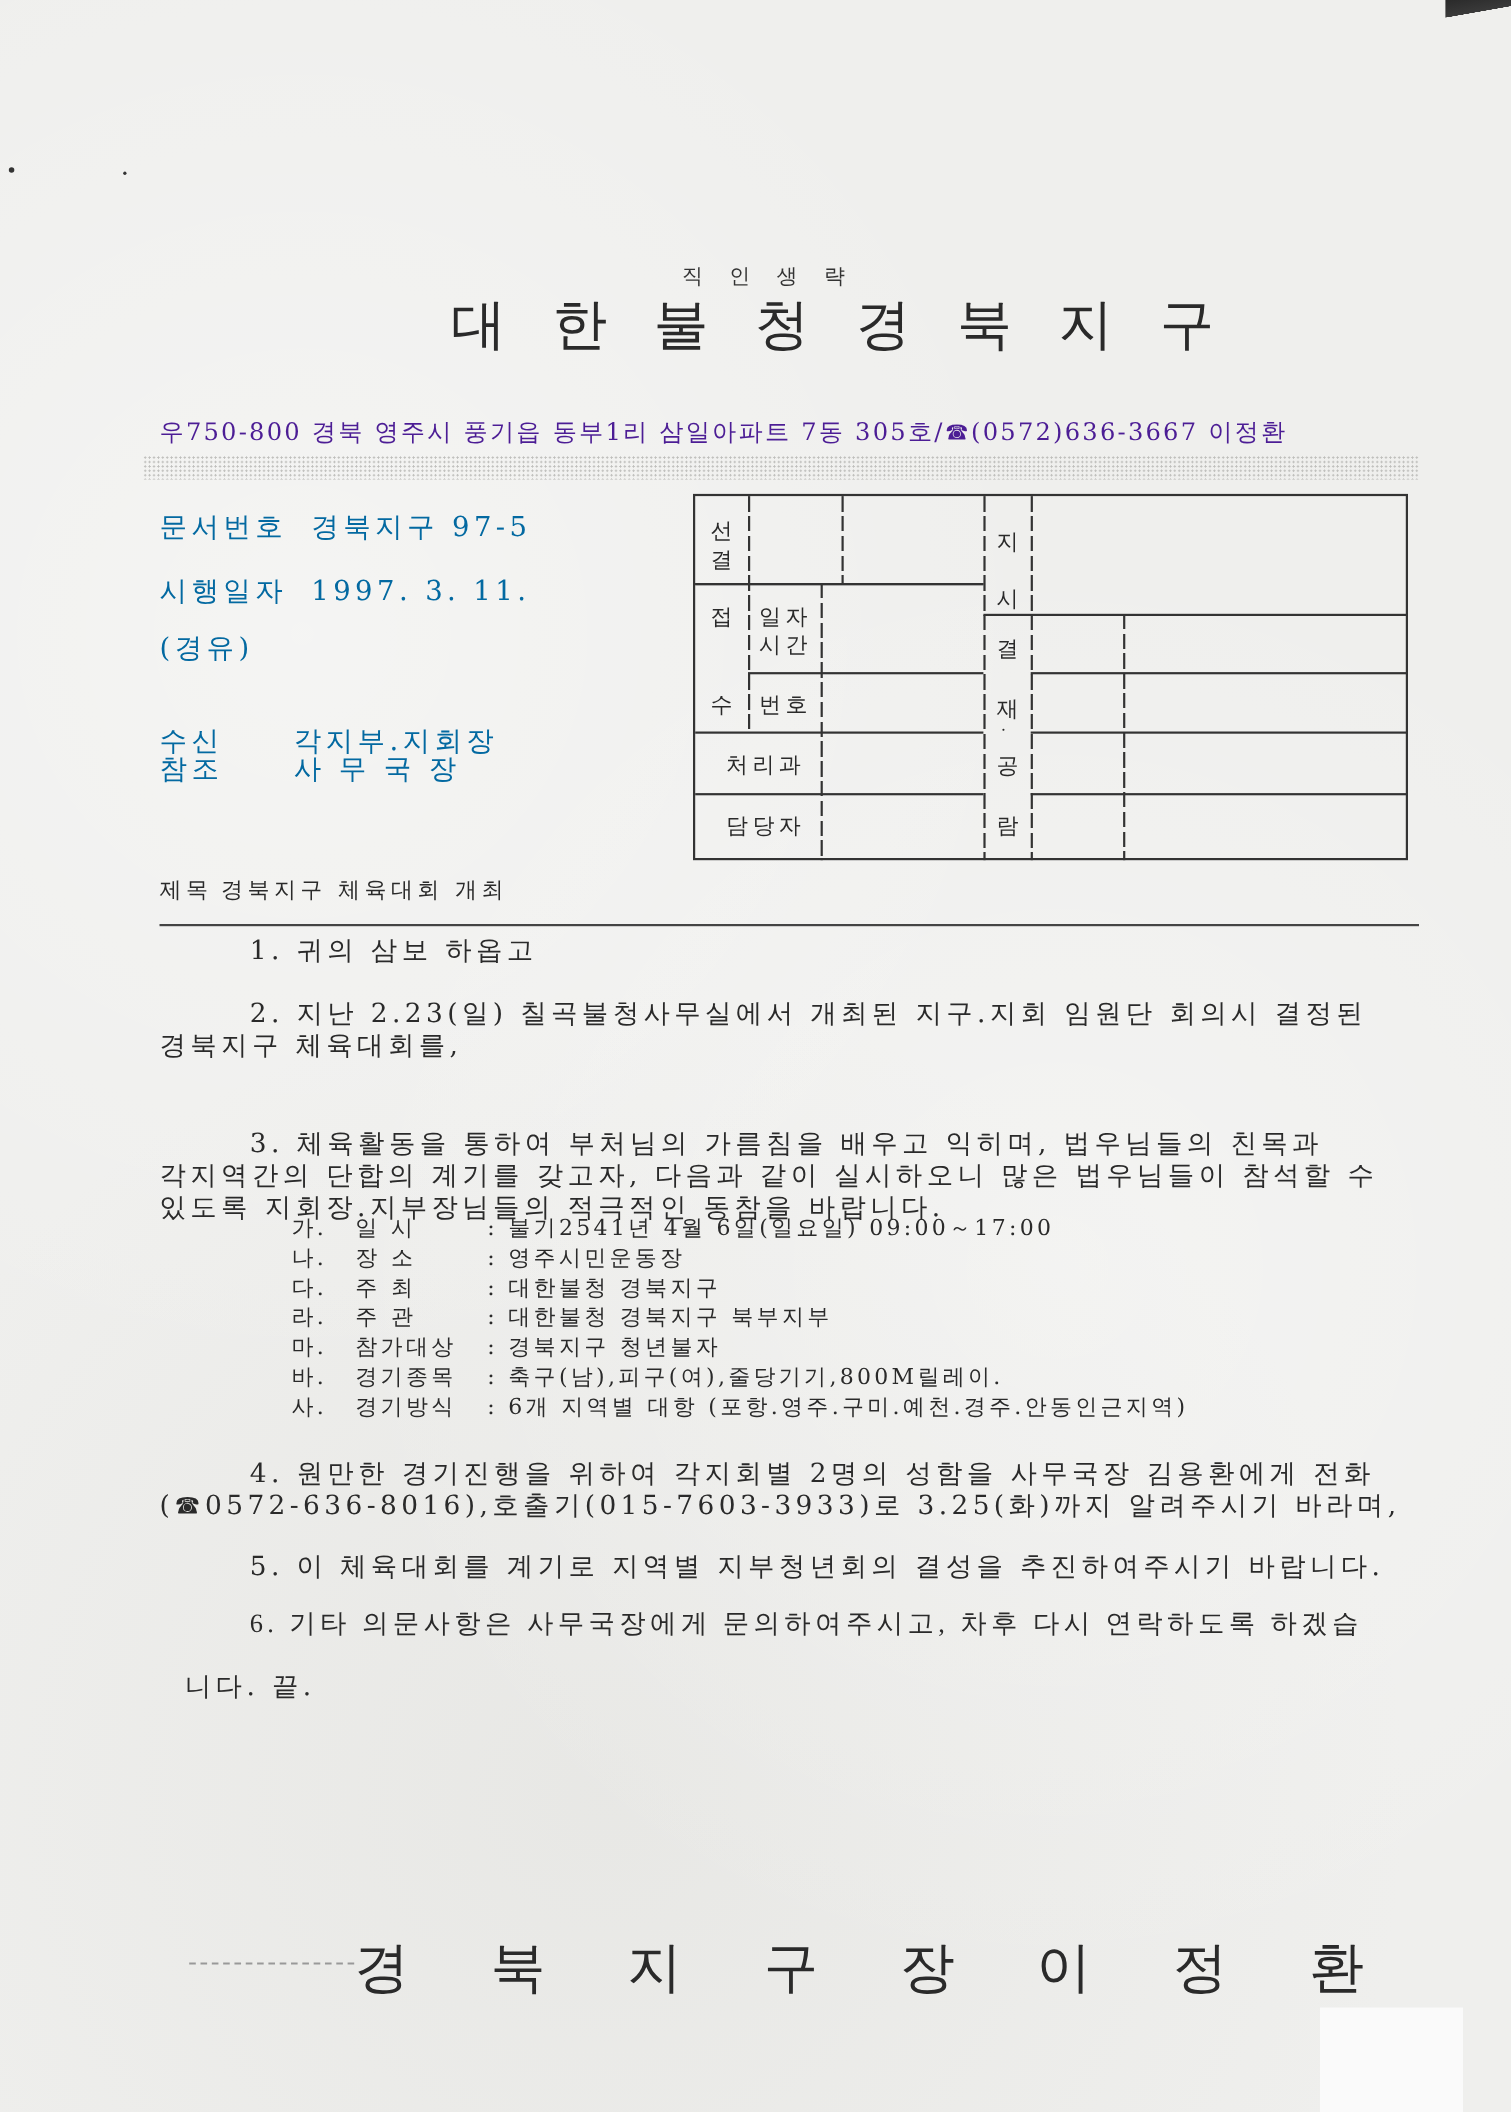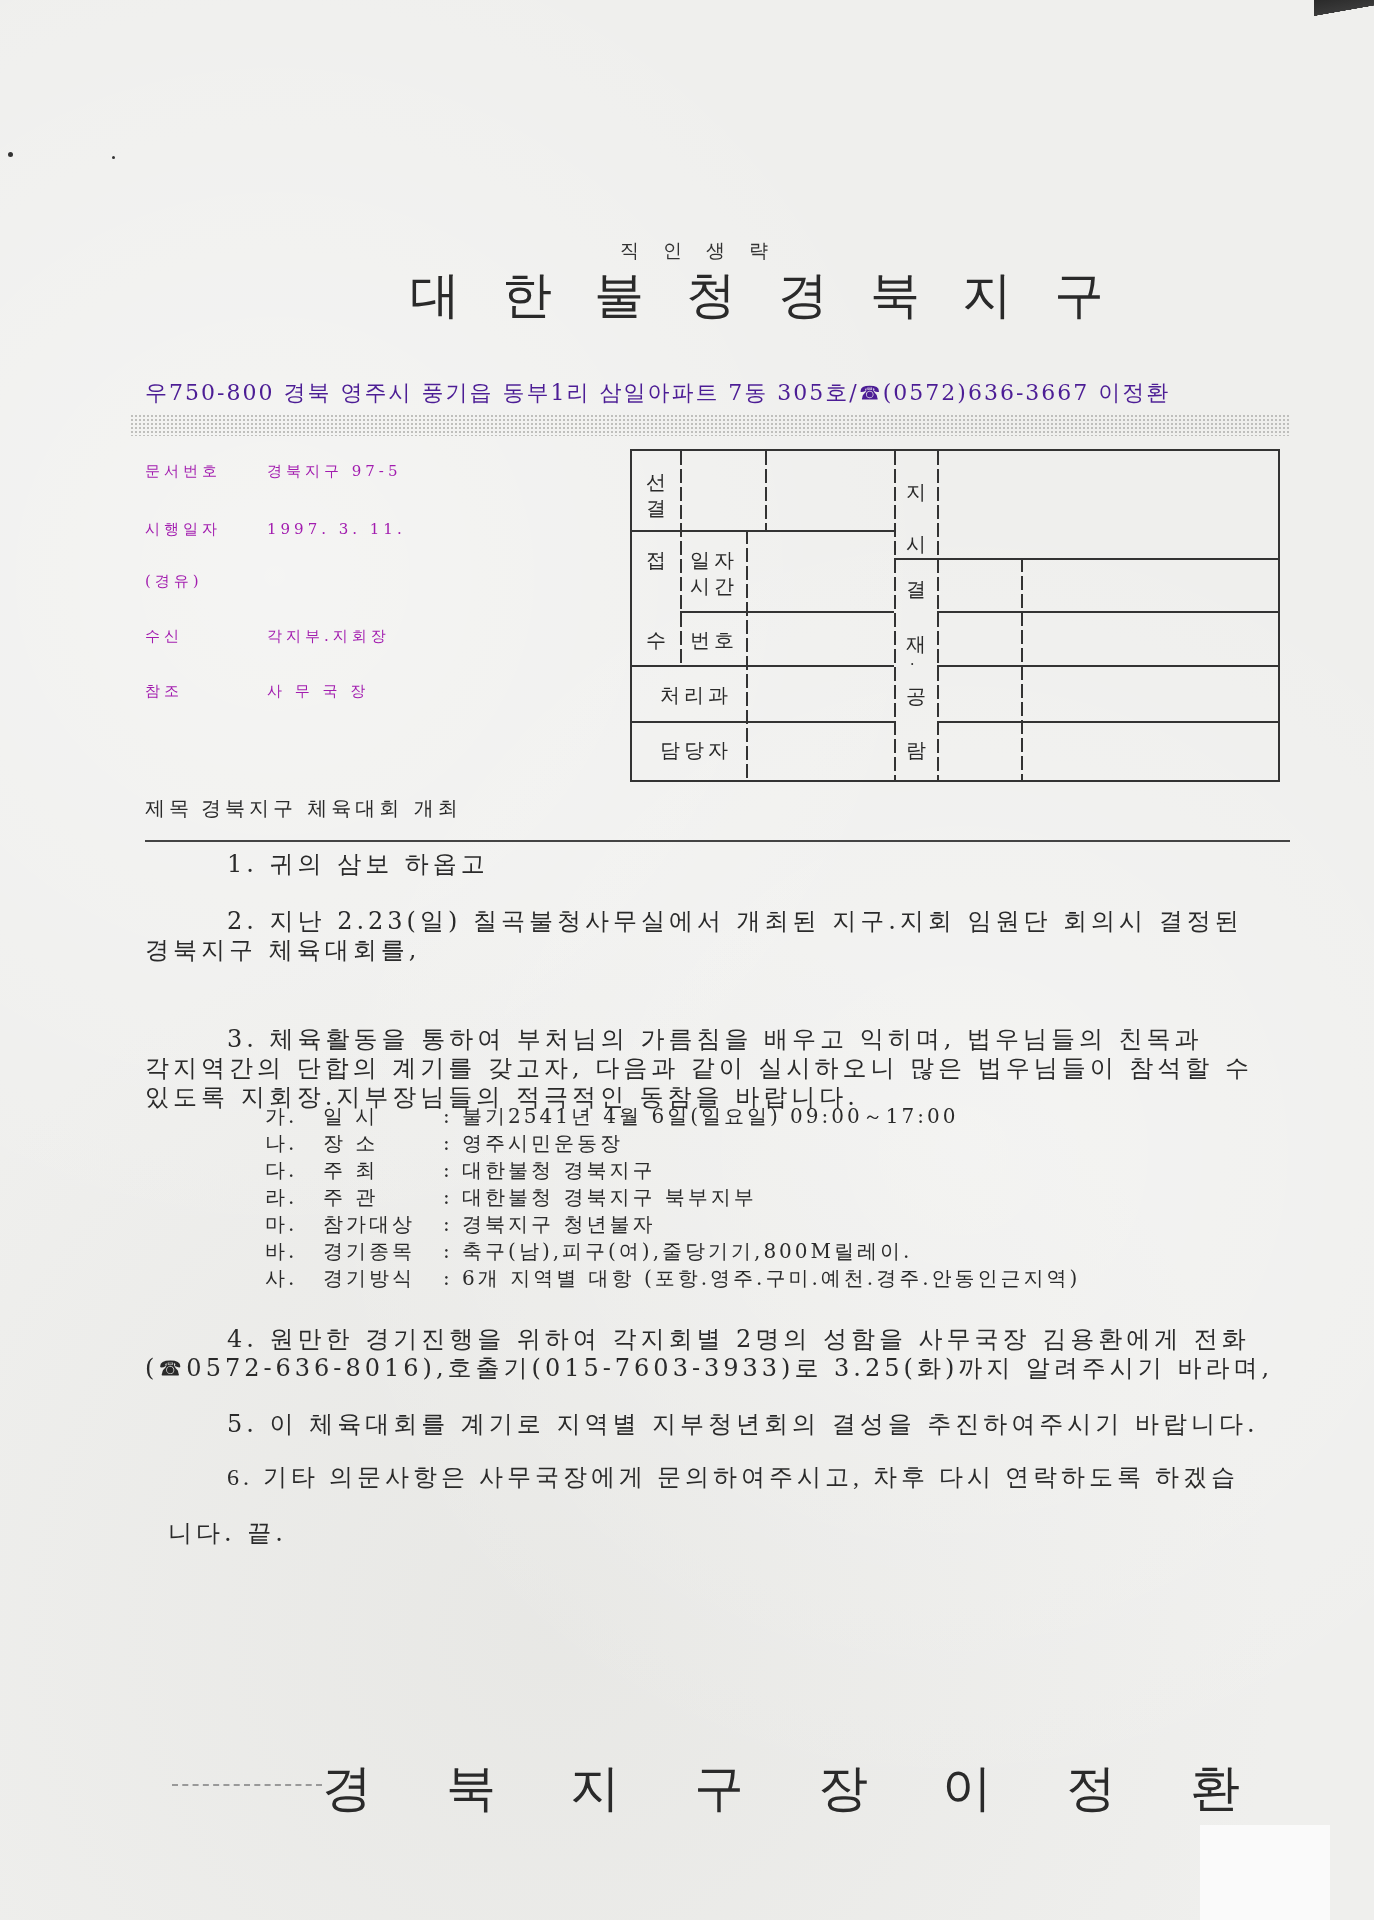--- a/index.html
+++ b/index.html
@@ -31,21 +31,21 @@
   .seal-note { left:620px; top:238px; font-size:19px; letter-spacing:24px; color:#333; }
   .org-title { left:410px; top:262px; font-size:50px; letter-spacing:42px; color:#2a2a2a; font-family:Liberation Mono, monospace; }
 
   .address { left:145px; top:378px; font-size:22px; letter-spacing:2px; color:#4c1d95; font-family:"DejaVu Serif", serif; }
   .dotted-band {
     position:absolute; left:130px; top:414px; width:1160px; height:22px;
     background-image:radial-gradient(#b9b9b6 0.9px, transparent 1px);
     background-size:4px 4px; opacity:0.9;
   }
 
-  .meta-row { left:145px; font-size:15px; letter-spacing:4px; color:#a21caf; font-family:"DejaVu Serif", serif; }
+  .meta-row { left:145px; font-size:25px; letter-spacing:4px; color:#0369a1; font-family:"DejaVu Serif", serif; }
   .meta-row .lbl { display:inline-block; min-width:100px; margin-right:22px; }
 
   
   .grid {
     position:absolute; left:630px; top:449px; width:650px; height:333px;
     border:2px solid #333; box-sizing:border-box;
   }
   .ln { position:absolute; background:#333; }
   .h { height:2px; }
   .v { width:2px; border:none; background:repeating-linear-gradient(#333 0 14px, transparent 14px 18px); }
@@ -83,21 +83,21 @@
 
 <div class="abs meta-row" style="top:462px;">
   <span class="lbl">문서번호</span><span>경북지구 97-5</span>
 </div>
 <div class="abs meta-row" style="top:520px;">
   <span class="lbl">시행일자</span><span>1997.  3. 11.</span>
 </div>
 <div class="abs meta-row" style="top:572px;">
   <span>(경유)</span>
 </div>
-<div class="abs meta-row" style="top:627px;">
+<div class="abs meta-row" style="top:657px;">
   <span class="lbl">수신</span><span>각지부.지회장</span>
 </div>
 <div class="abs meta-row" style="top:682px;">
   <span class="lbl">참조</span><span>사 무 국 장</span>
 </div>
 
 <div class="grid">
 
   <div class="ln h" style="left:0;top:79px;width:262px;"></div>
   <div class="ln h" style="left:0;top:79px;width:262px;"></div>

